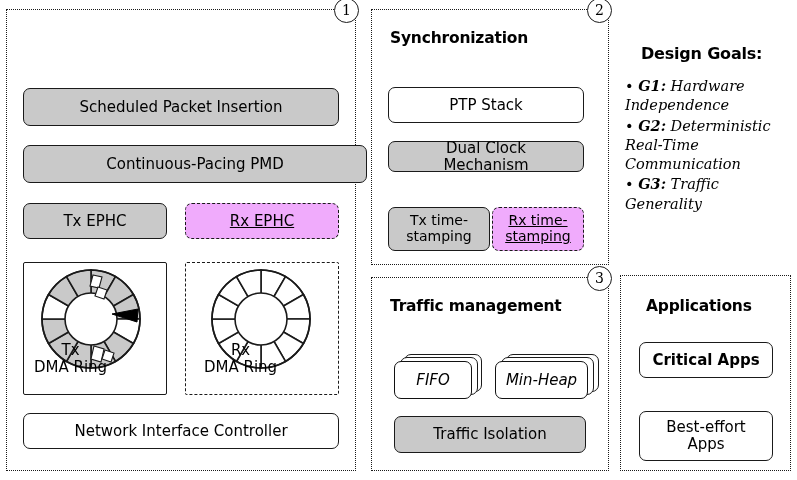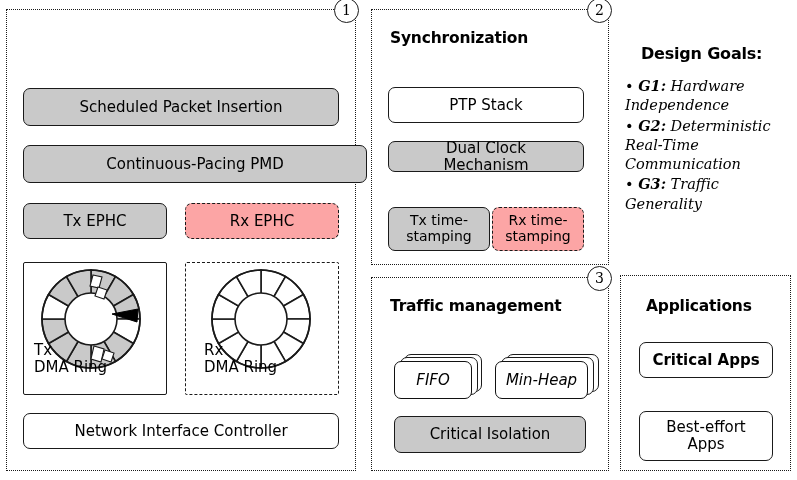--- a/index.html
+++ b/index.html
@@ -55,38 +55,38 @@
     display:flex;
     align-items:center;
     justify-content:center;
     text-align:center;
     font-size:15px;
     color:#000;
     line-height:1.12;
     white-space:pre-line;
   }
   .rbox.gray{background:#c9c9c9;}
-  .rbox.dashed{border:1.7px dashed #1a1a1a;background:#fca5a5;}
+  .rbox.dashed{border:1.7px dashed #1a1a1a;background:#f0abfc;text-decoration:underline;}
 
   
   .sqbox{
     position:absolute;
     box-sizing:border-box;
     border:1.7px solid #1a1a1a;
     border-radius:2px;
     background:#ffffff;
   }
   .sqbox.dashed{border:1.7px dashed #1a1a1a;}
   .ring-label{
     position:absolute;
     font-size:15px;
     line-height:1.15;
     color:#000;
     white-space:pre-line;
-    text-align:left;
+    text-align:center;
   }
   .ring-svg{position:absolute;}
 
   
   .stack{position:absolute;font-style:italic;}
   .stack .layer{
     position:absolute;
     box-sizing:border-box;
     border:1.7px solid #1a1a1a;
     border-radius:7px;
@@ -224,21 +224,21 @@
     <div class="layer" style="left:6px;top:3px;width:78px;height:38px;"></div>
     <div class="front" style="left:0px;top:7px;width:78px;height:38px;">FIFO</div>
   </div>
 
   <div class="stack" style="left:495px;top:354px;width:106px;height:48px;">
     <div class="layer" style="left:11px;top:0;width:93px;height:38px;"></div>
     <div class="layer" style="left:6px;top:3px;width:93px;height:38px;"></div>
     <div class="front" style="left:0px;top:7px;width:93px;height:38px;">Min-Heap</div>
   </div>
 
-  <div class="rbox gray" style="left:394px;top:416px;width:192px;height:37px;">Critical Isolation</div>
+  <div class="rbox gray" style="left:394px;top:416px;width:192px;height:37px;">Traffic Isolation</div>
 
   <div class="goals-head" style="left:629px;top:44px;margin-left:12px;">Design Goals:</div>
 
   <div class="goals-list" style="left:625px;top:76px;">
     <div class="gitem">
       <span class="bullet">•</span>
       <span class="glabel">G1:</span><span> Hardware Independence</span>
     </div>
     <div class="gitem">
       <span class="bullet">•</span>

